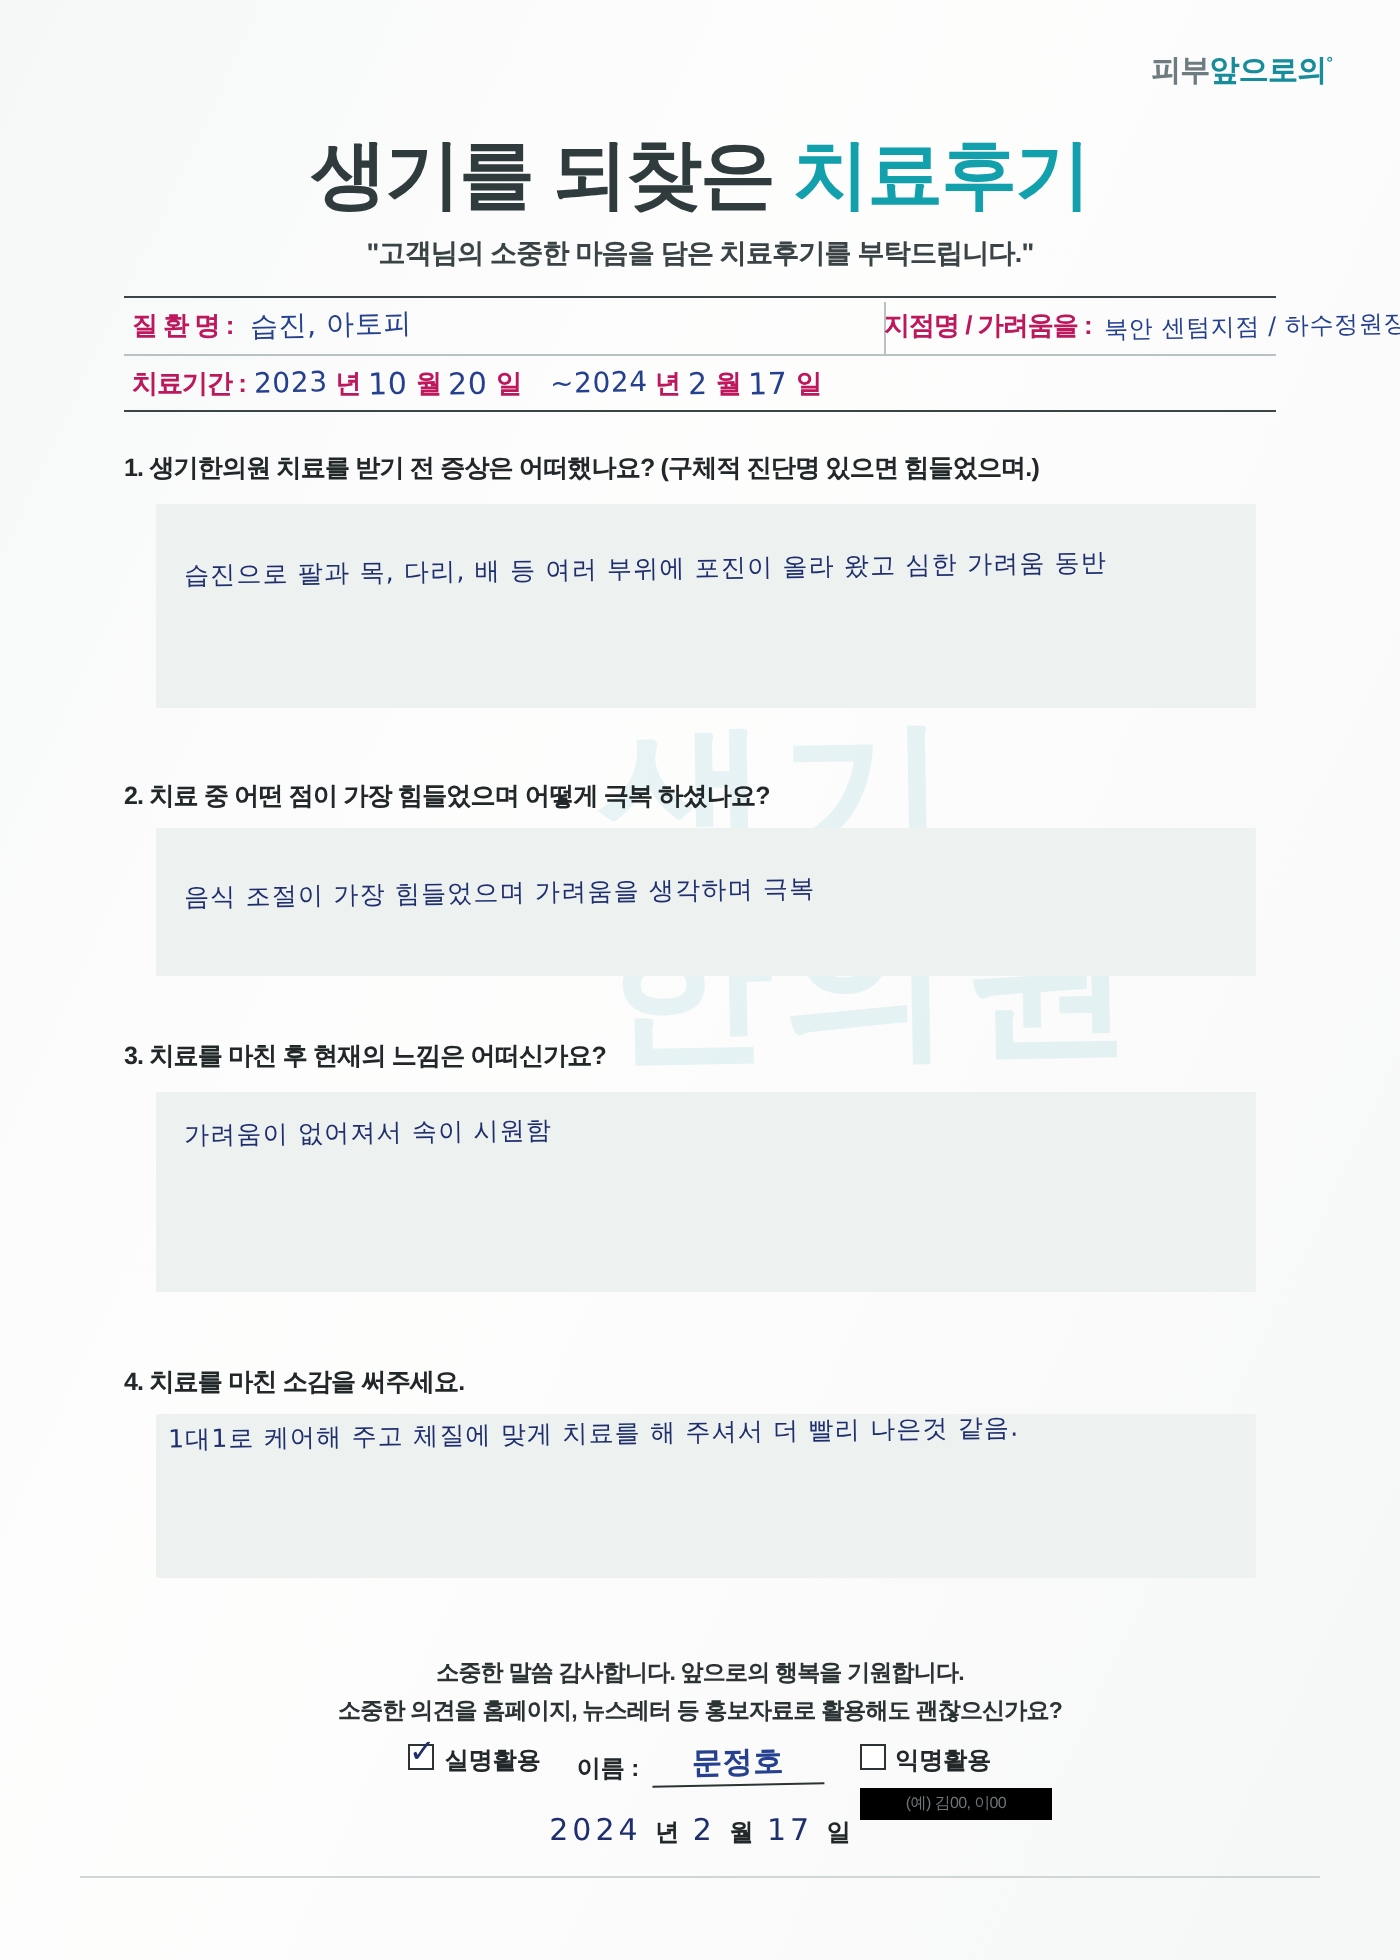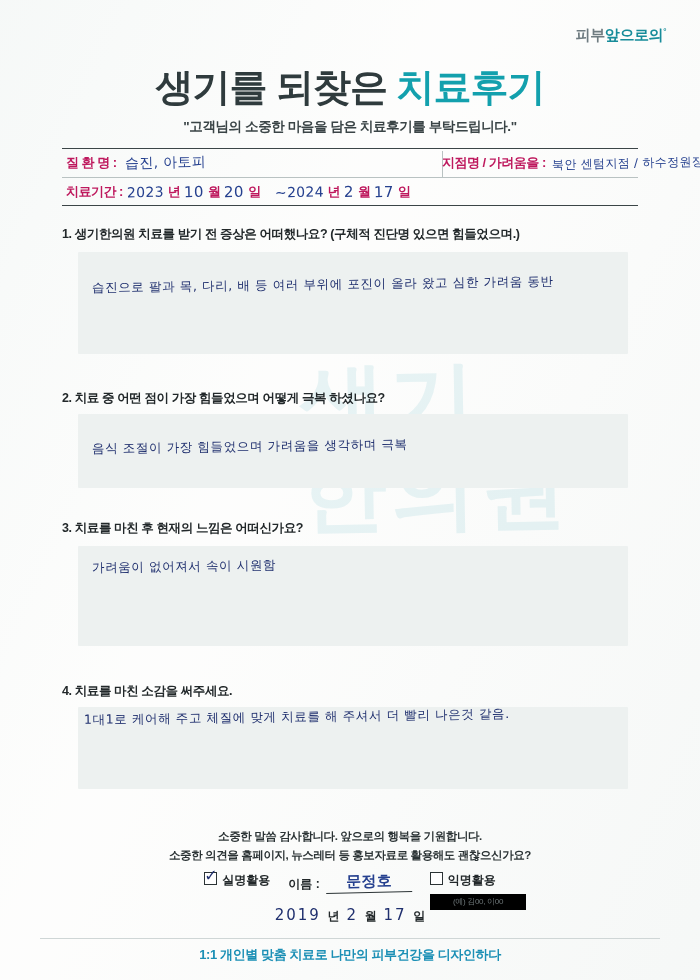--- a/index.html
+++ b/index.html
@@ -356,23 +356,22 @@
       <span class="name-line hand" style="font-size:15px;">문정호</span>
     </span>
     <span>
       <span class="chk"></span><span>익명활용</span>
     </span>
   </div>
 
   <div class="eg-box">(예) 김00, 이00</div>
 
   <div class="date-line">
-    <span>2019</span>
+    <span>2024</span>
     <span class="unit">년</span>
     <span>2</span>
     <span class="unit">월</span>
     <span>17</span>
     <span class="unit">일</span>
   </div>
 
   <div class="bottom-rule"></div>
-  <div class="tagline">1:1 개인별 맞춤 치료로 나만의 피부건강을 디자인하다</div>
 </div>
 
 </body></html>

